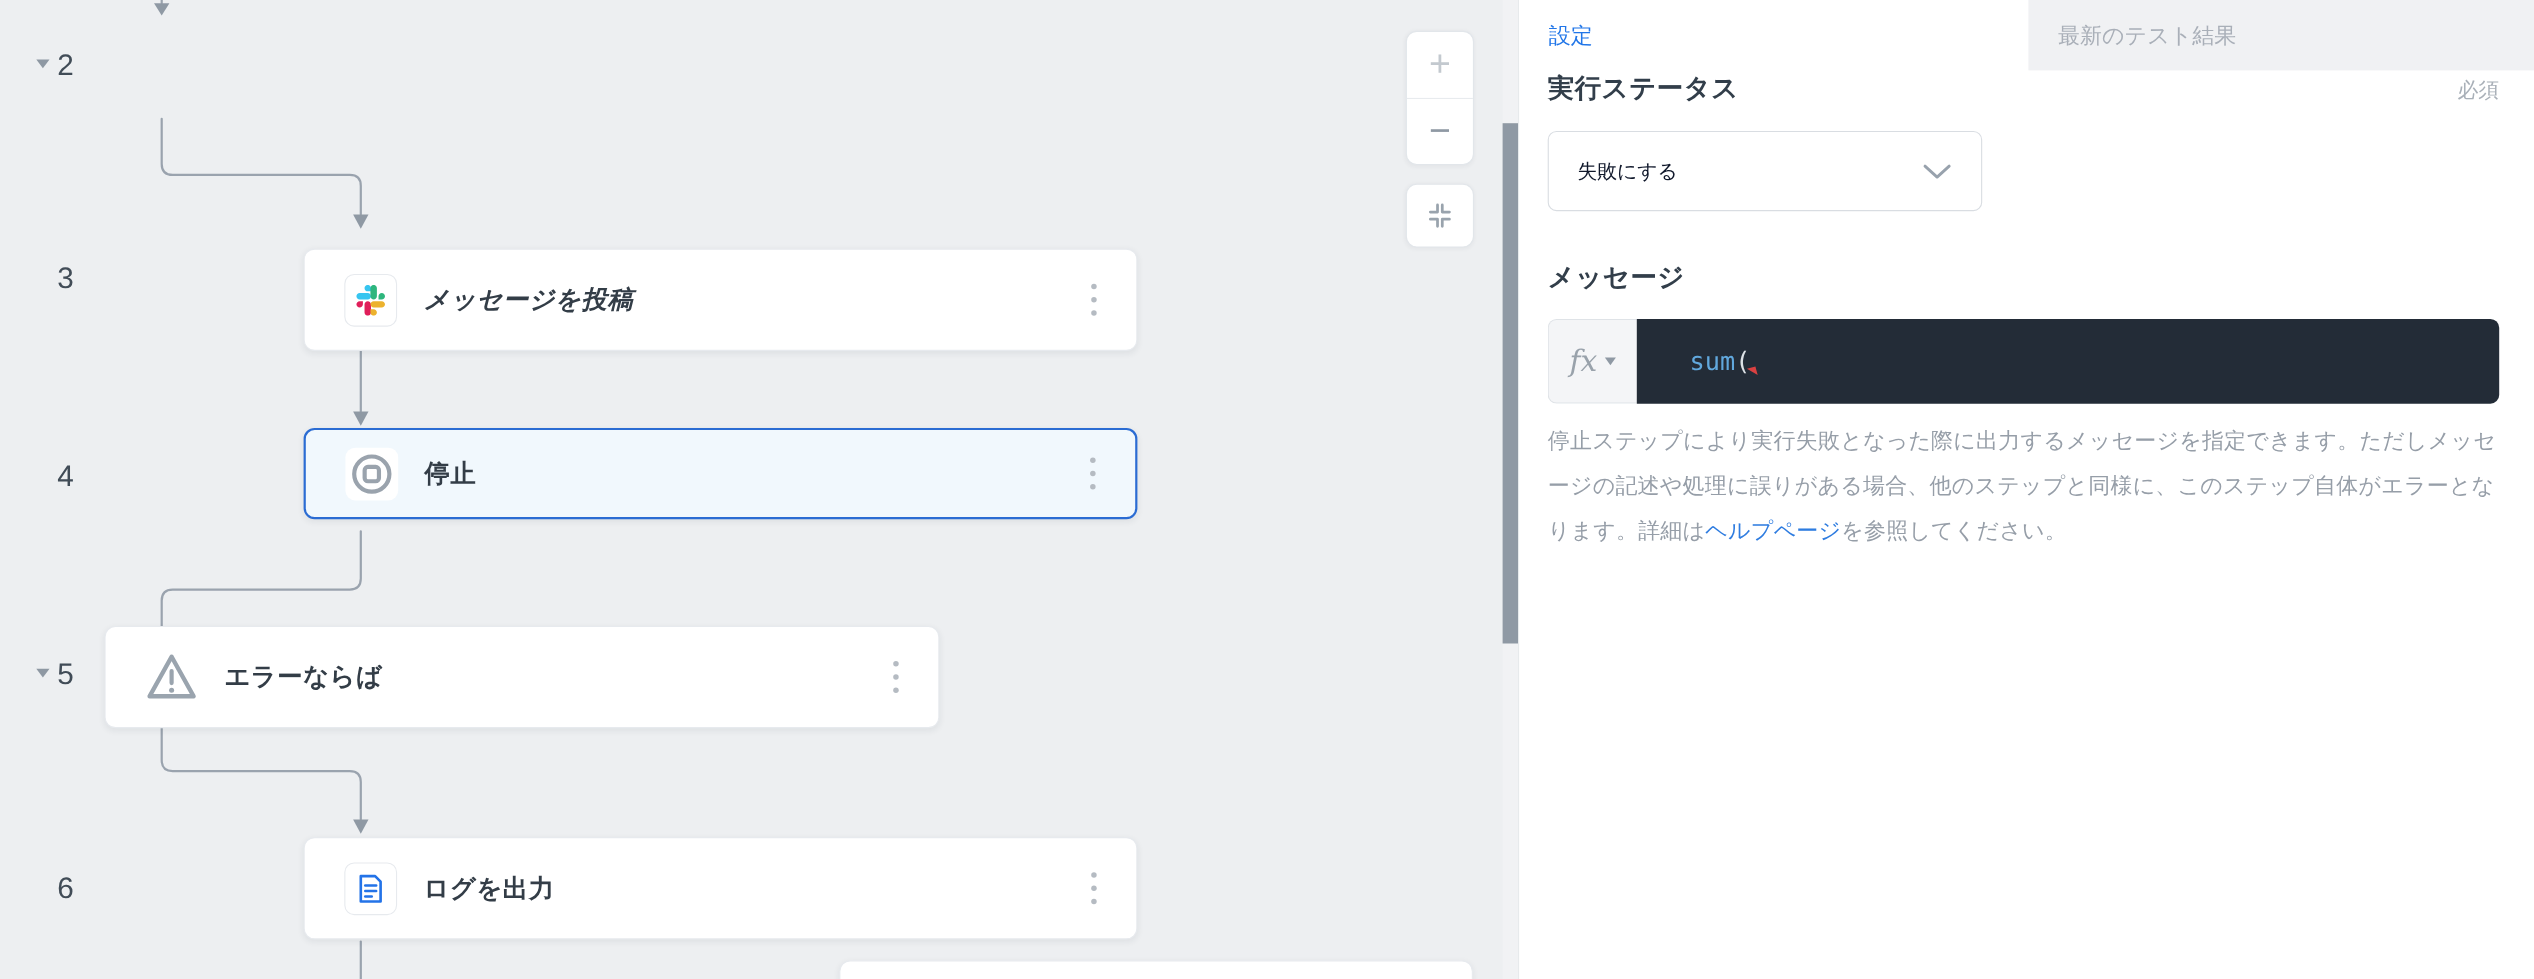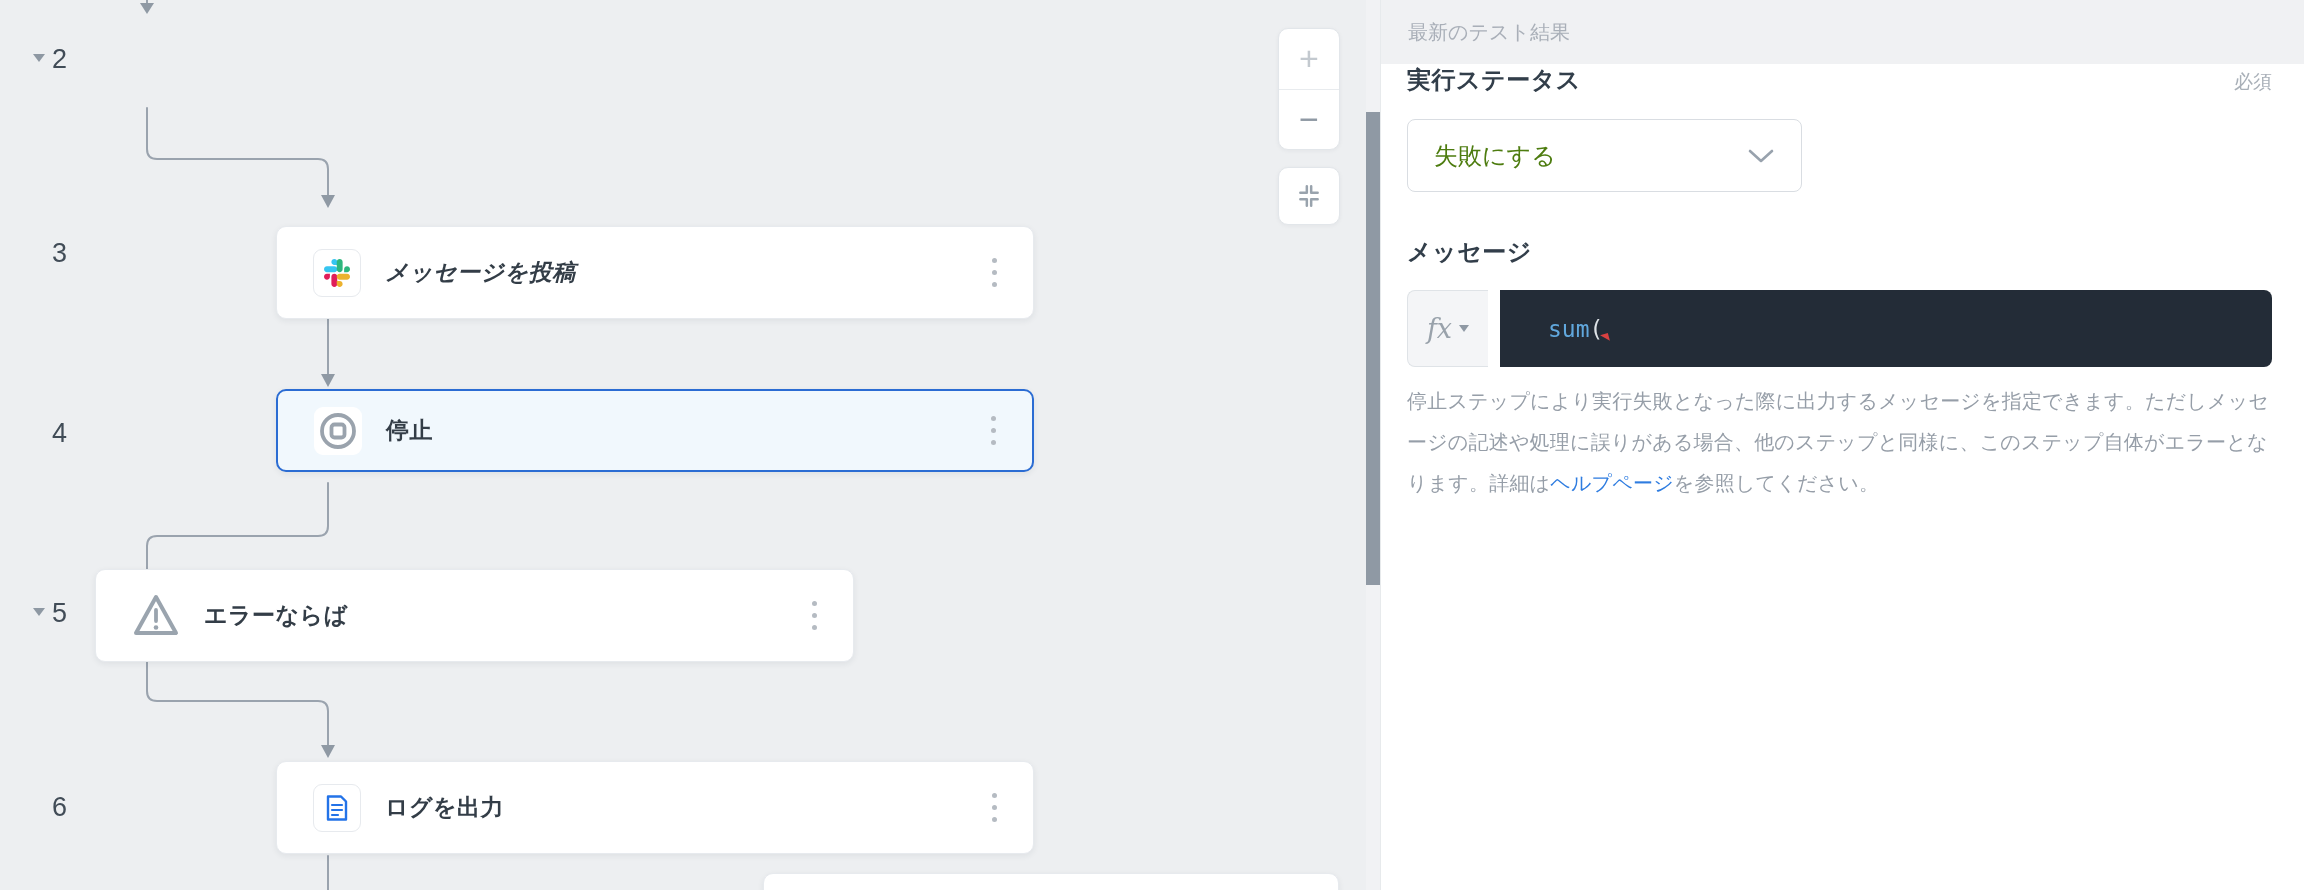--- a/index.html
+++ b/index.html
@@ -46,25 +46,25 @@
   .tab.active{width:463px;background:#fff;color:#2176e8;}
   .tab.inactive{flex:1;background:#f0f1f3;color:#a9afb8;}
 
   .panel-body{padding:0 32px 0 26px;}
   .field-head{display:flex;align-items:baseline;justify-content:space-between;}
   .field-label{font-size:24px;font-weight:700;color:#323e4a;letter-spacing:.5px;}
   .req-badge{font-size:19px;color:#a9b0b8;}
 
   .select{margin-top:23px;width:395px;height:73px;border:1.5px solid #d9dde2;border-radius:8px;
           display:flex;align-items:center;padding:0 26px;box-sizing:border-box;cursor:pointer;background:#fff;}
-  .select-value{font-size:24px;color:#4d7c0f;}
+  .select-value{font-size:18px;color:#0f172a;}
   .select .chev{margin-left:auto;}
 
   .msg-label{margin-top:44px;}
-  .editor{margin-top:22px;height:77px;display:flex;border-radius:8px;gap:12px;}
+  .editor{margin-top:22px;height:77px;display:flex;border-radius:8px;}
   .fx-btn{width:81px;background:#f4f5f7;border:1px solid #dfe3e7;border-right:none;
           border-radius:8px 0 0 8px;display:flex;align-items:center;justify-content:center;gap:7px;
           cursor:pointer;box-sizing:border-box;}
   .fx-glyph{font-family:"DejaVu Serif",serif;font-style:italic;font-size:27px;color:#99a2ab;}
   .fx-caret{width:0;height:0;border-left:5px solid transparent;border-right:5px solid transparent;
             border-top:7px solid #8f99a4;}
   .code-area{flex:1;background:#232c37;border-radius:0 8px 8px 0;display:flex;align-items:center;
              padding-left:48px;font-family:"DejaVu Sans Mono",monospace;font-size:23px;cursor:text;}
   .code-fn{color:#61a8dd;}
   .code-paren{color:#dde2e6;position:relative;}
@@ -196,20 +196,21 @@
     </div>
 
     <div class="scroll-track">
       <div class="scroll-thumb"></div>
     </div>
   </div>
 
   <div class="panel">
 
     <div class="tabs">
+      <div class="tab active">設定</div>
       <div class="tab inactive">最新のテスト結果</div>
     </div>
 
     <div class="panel-body">
 
       <div class="field-head">
         <span class="field-label">実行ステータス</span>
         <span class="req-badge">必須</span>
       </div>
 

